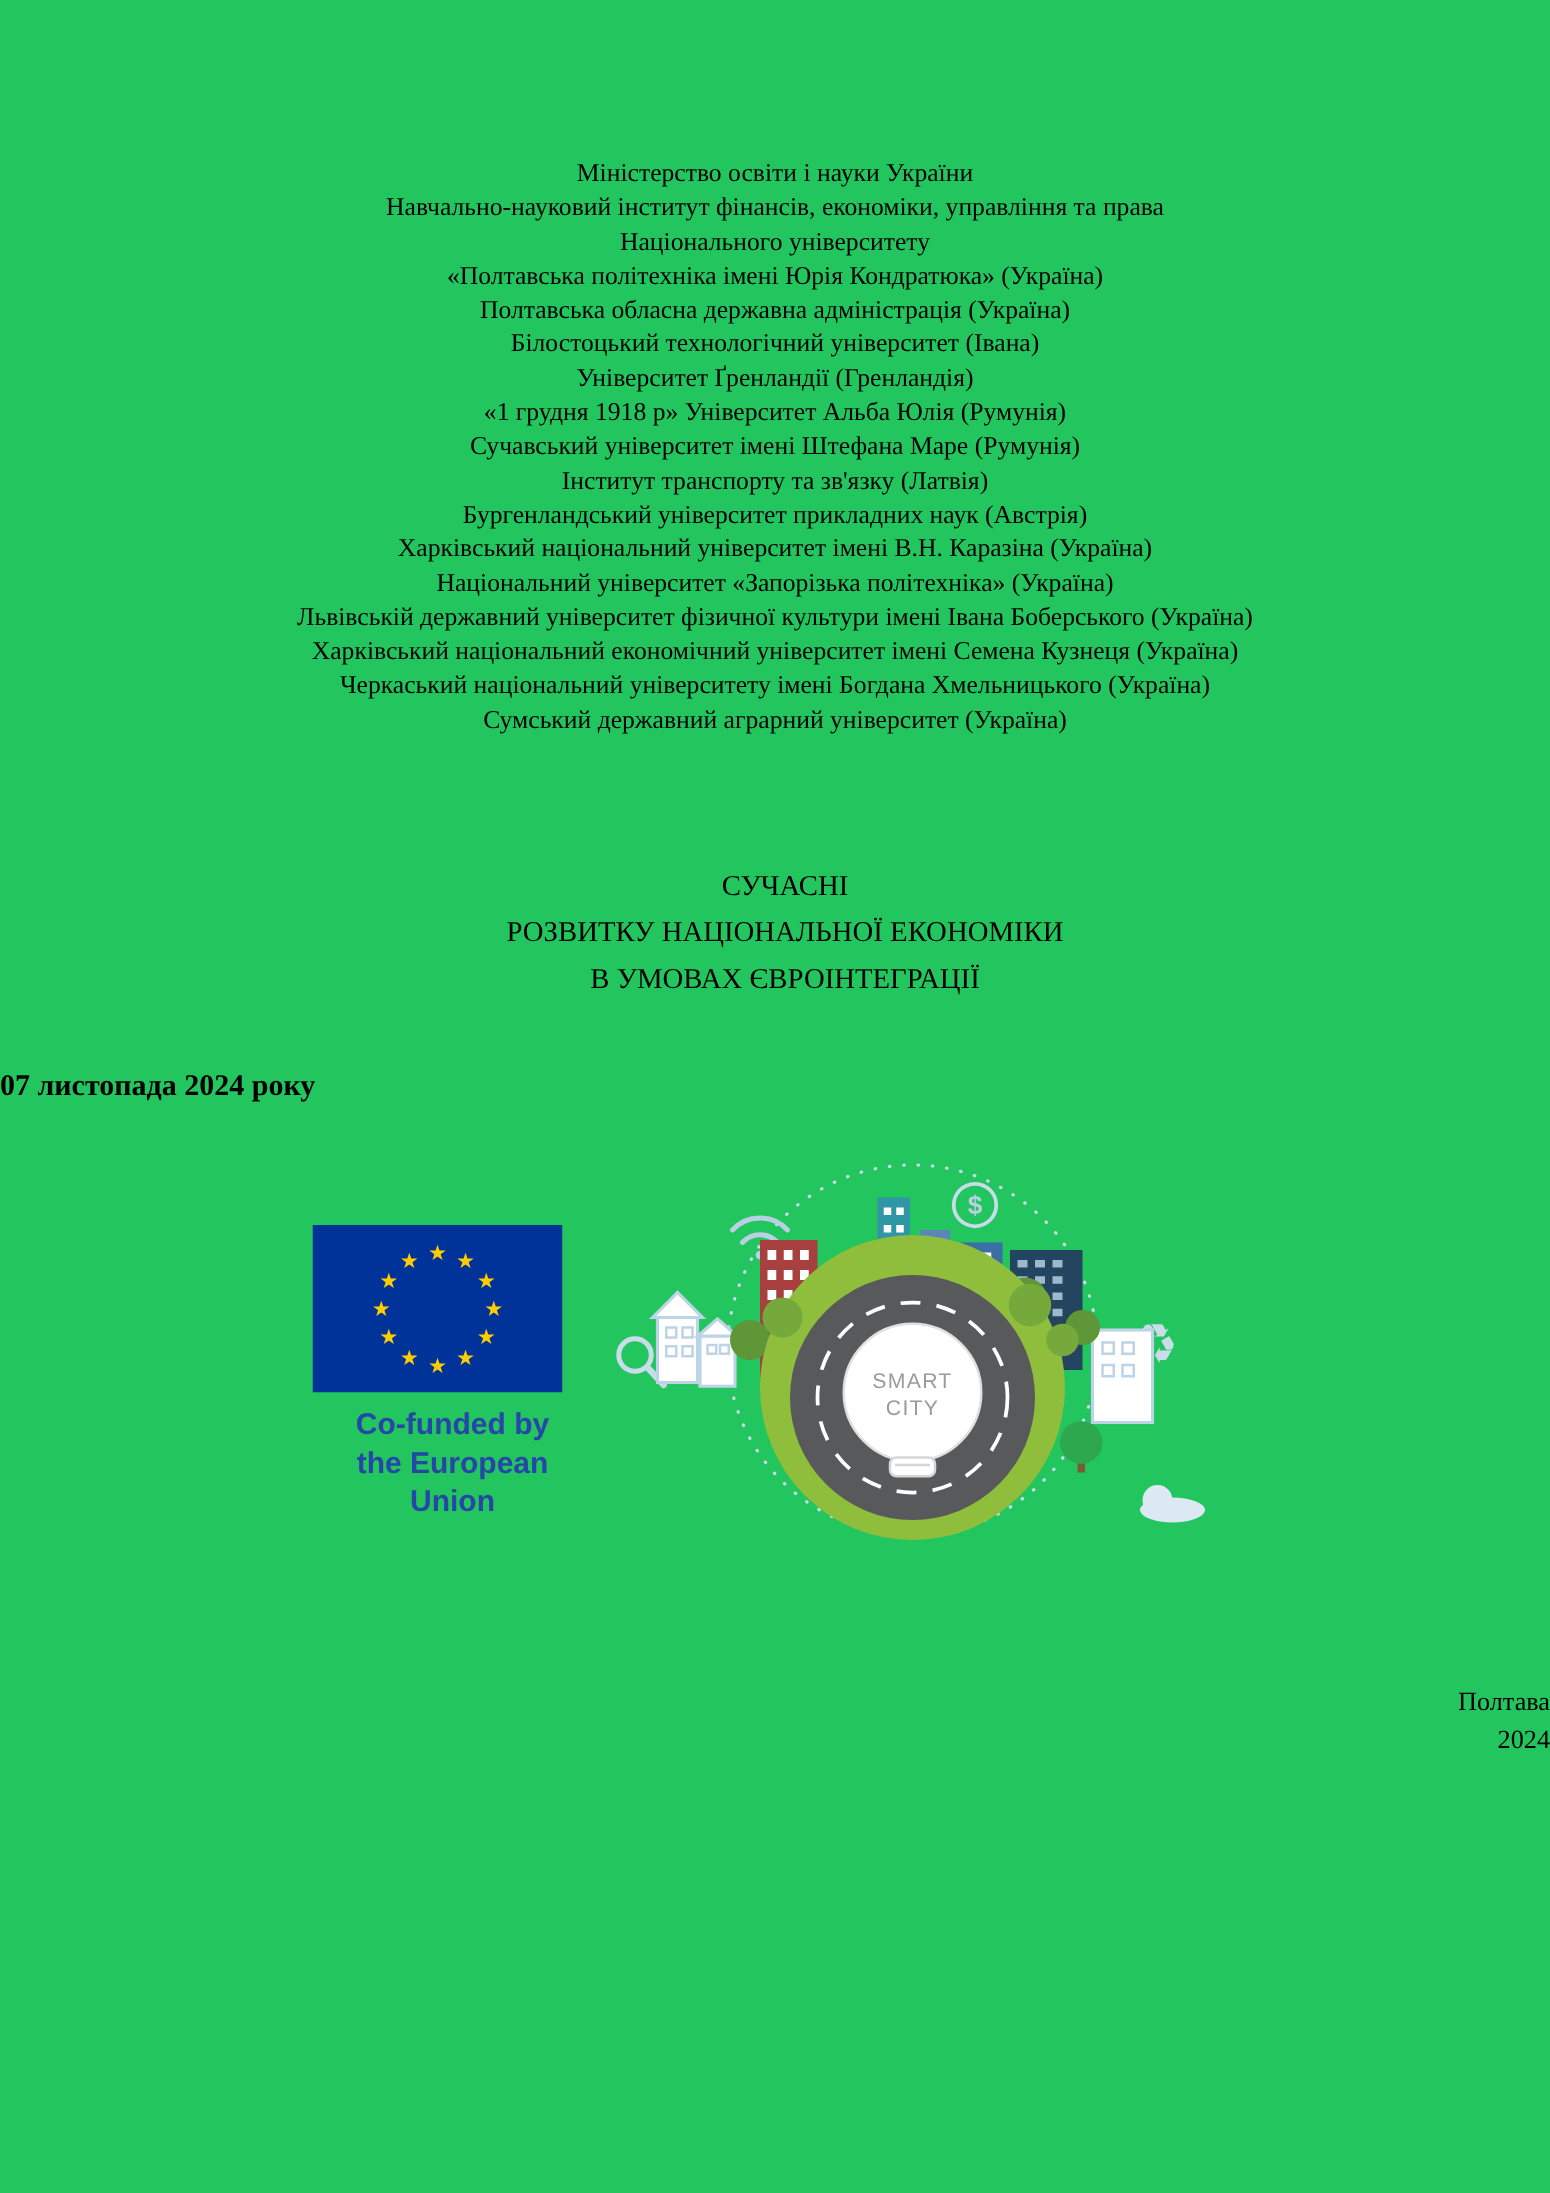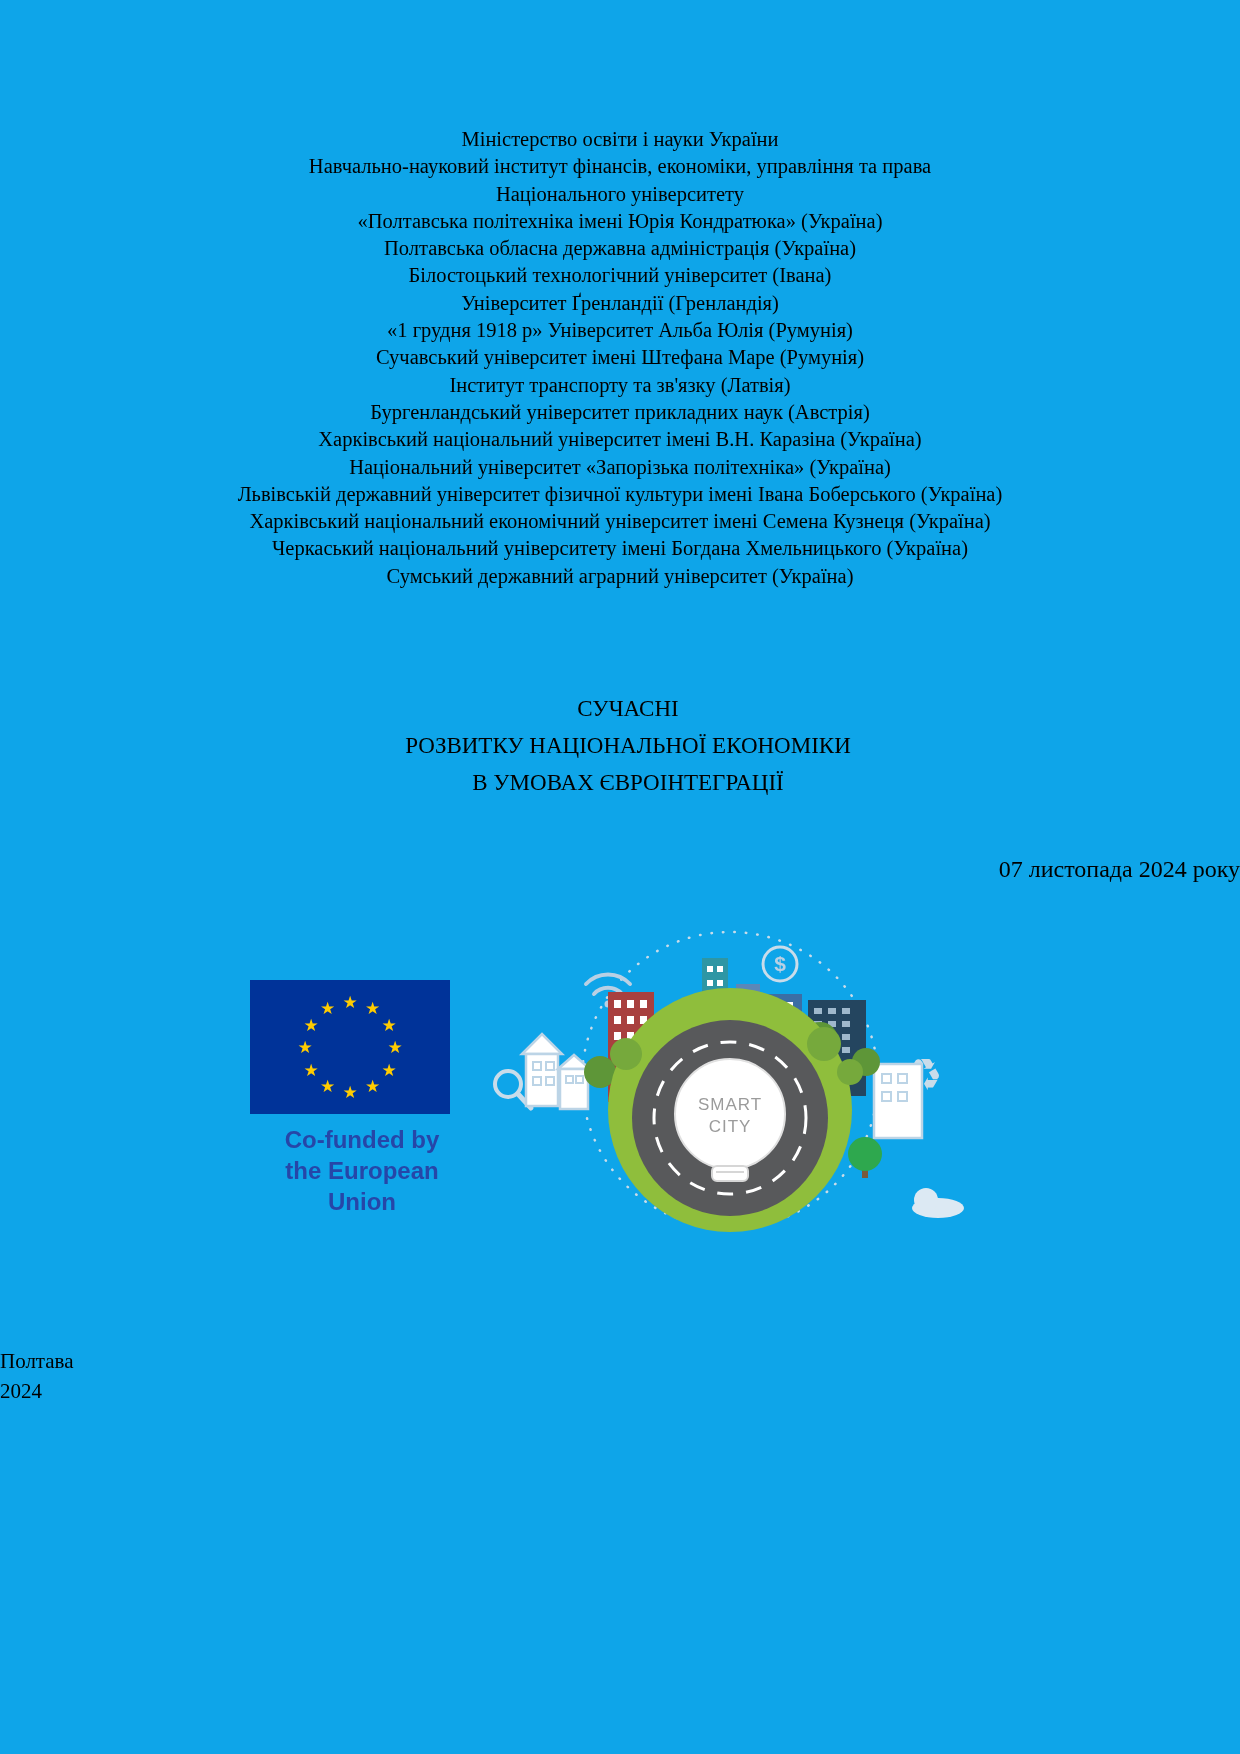--- a/index.html
+++ b/index.html
@@ -1,36 +1,36 @@
 <!DOCTYPE html>
 <html><head>
 <meta charset="utf-8">
 <style>
   html,body{margin:0;padding:0;background:#fff;}
-  .page{position:relative;width:1240px;height:1754px;margin:0 auto;background:#0ea5e9;
+  .page{position:relative;width:1240px;height:1754px;margin:0 auto;background:#22c55e;
         font-family:"Liberation Serif",serif;color:#000;overflow:hidden;}
 
   .orgs{position:absolute;top:126px;left:30px;right:30px;text-align:center;
         font-size:20.5px;line-height:27.3px;}
   .org{white-space:nowrap;}
 
   .title{position:absolute;top:690px;left:16px;right:0;text-align:center;
          font-weight:normal;font-size:23px;line-height:37px;}
 
-  .date{position:absolute;top:856px;left:0;right:0;text-align:right;
-        font-weight:normal;font-size:24px;}
+  .date{position:absolute;top:856px;left:0;right:16px;text-align:left;
+        font-weight:bold;font-size:24px;}
 
   .logos{position:absolute;top:922px;left:0;width:1240px;height:320px;}
   .eu{position:absolute;left:228px;top:58px;width:244px;text-align:center;}
   .eu-flag{display:block;margin:0 auto;}
   .eu-caption{margin-top:10px;font-family:"Liberation Sans",sans-serif;
               font-weight:bold;font-size:24px;line-height:31px;color:#2646A8;margin-left:24px;}
   .city{position:absolute;left:468px;top:0;}
 
-  .footer{position:absolute;top:1346px;left:0;right:0;text-align:left;
+  .footer{position:absolute;top:1346px;left:0;right:0;text-align:right;
           font-size:21px;line-height:30px;}
 </style>
 </head>
 <body>
 
 <div class="page">
 
   <div class="orgs">
     <div class="org">Міністерство освіти і науки України</div>
     <div class="org">Навчально-науковий інститут фінансів, економіки, управління та права</div>

